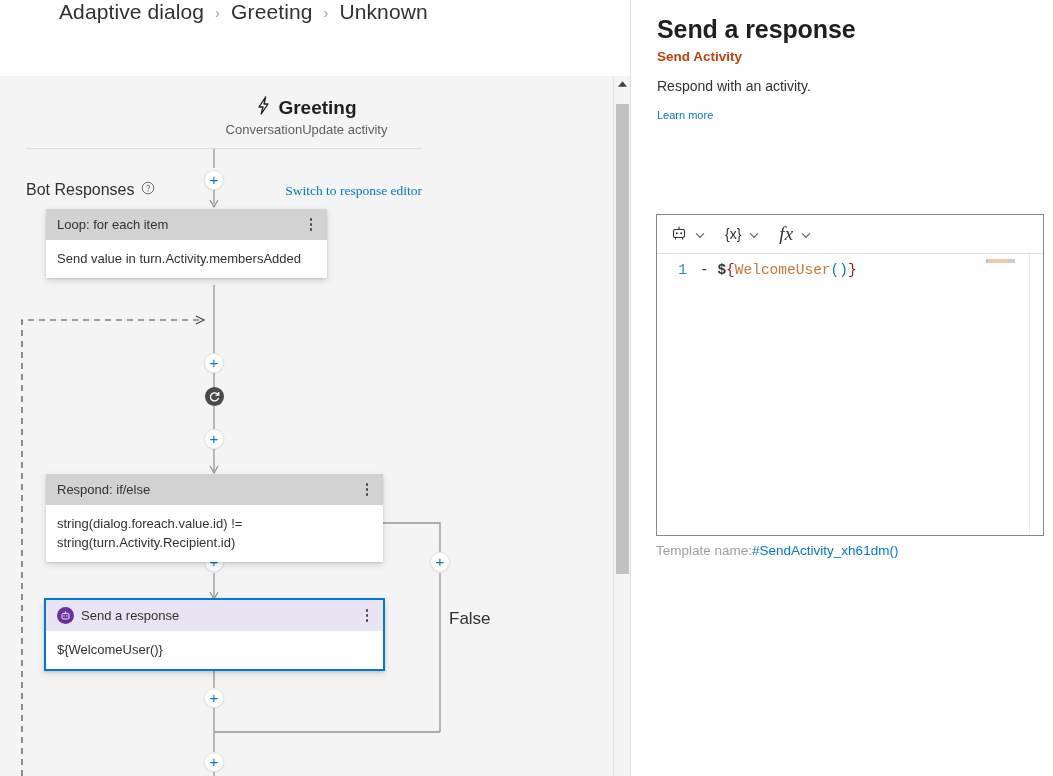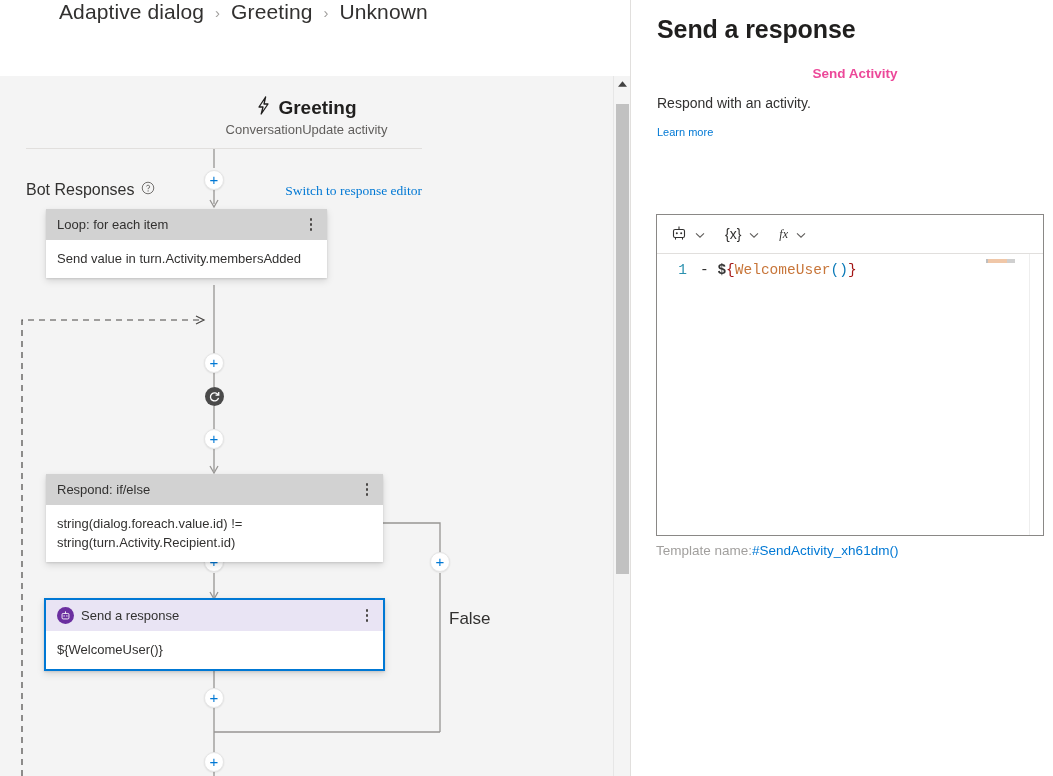--- a/index.html
+++ b/index.html
@@ -108,21 +108,21 @@
   
   .branch-label { position: absolute; font-size: 17px; color: #323130; }
 
   
   #divider { position: absolute; left: 630px; top: 0; width: 1px; height: 776px; background: #e1dfdd; }
   #right-pane {
     position: absolute; left: 631px; top: 0; width: 422px; height: 776px;
     background: #ffffff; padding: 0 0 0 26px;
   }
   #panel-title { margin-top: 15px; font-size: 25px; font-weight: bold; color: #201f1e; letter-spacing: -.1px; }
-  #panel-subtitle { margin-top: 22px; font-size: 13.5px; font-weight: bold; color: #ec4899; text-align: center; }
+  #panel-subtitle { margin-top: 5px; font-size: 13.5px; font-weight: bold; color: #c2410c; }
   #panel-desc { margin-top: 14px; font-size: 14px; color: #323130; }
   #learn-more { display: inline-block; margin-top: 15px; font-size: 11px; color: #0078d4;
                 text-decoration: none; cursor: pointer; }
   #panel-rule { position: absolute; left: 26px; top: 148px; width: 396px; height: 1px; background: #e1dfdd; }
 
   #responses-header {
     position: absolute; left: 26px; top: 181px; width: 396px;
     display: flex; align-items: baseline; justify-content: space-between;
   }
   #responses-label { font-size: 16px; color: #323130; display: flex; align-items: center; gap: 6px; }
@@ -131,21 +131,21 @@
   #lg-editor {
     position: absolute; left: 656px; top: 214px; width: 388px; height: 322px;
     border: 1px solid #8a8886; background: #ffffff;
   }
   #lg-toolbar {
     height: 39px; border-bottom: 1px solid #e1dfdd; display: flex; align-items: center;
     padding-left: 14px; gap: 20px;
   }
   .tb-btn { display: flex; align-items: center; gap: 8px; cursor: pointer; color: #323130; }
   .tb-btn .tb-glyph { font-size: 14px; color: #323130; }
-  .tb-btn .tb-fx { font-size: 12px; font-style: italic; font-family: "Liberation Serif", serif; }
+  .tb-btn .tb-fx { font-size: 19px; font-style: italic; font-family: "Liberation Serif", serif; }
 
   #code-area { position: relative; height: 281px; background: #ffffff; overflow: hidden; }
   #code-line { display: flex; align-items: baseline; padding: 8px 0 0 0;
                font-family: "Liberation Mono", monospace; font-size: 14.5px; }
   #line-no { width: 30px; text-align: right; color: #2b91af; }
   #code-text { margin-left: 13px; white-space: pre; }
   .tok-dash { color: #333333; }
   .tok-dollar { color: #333333; font-weight: bold; }
   .tok-brace { color: #a31515; }
   .tok-fn { color: #c8763a; }

